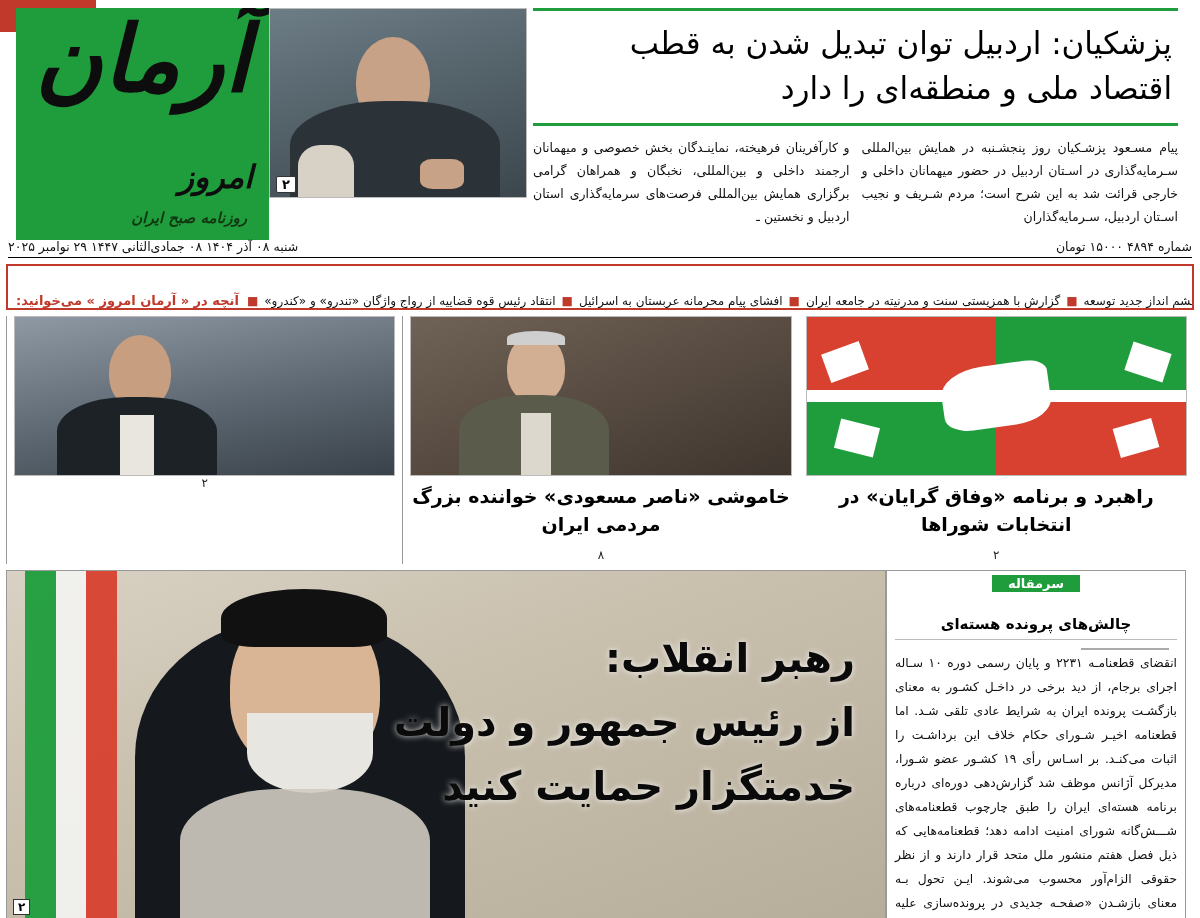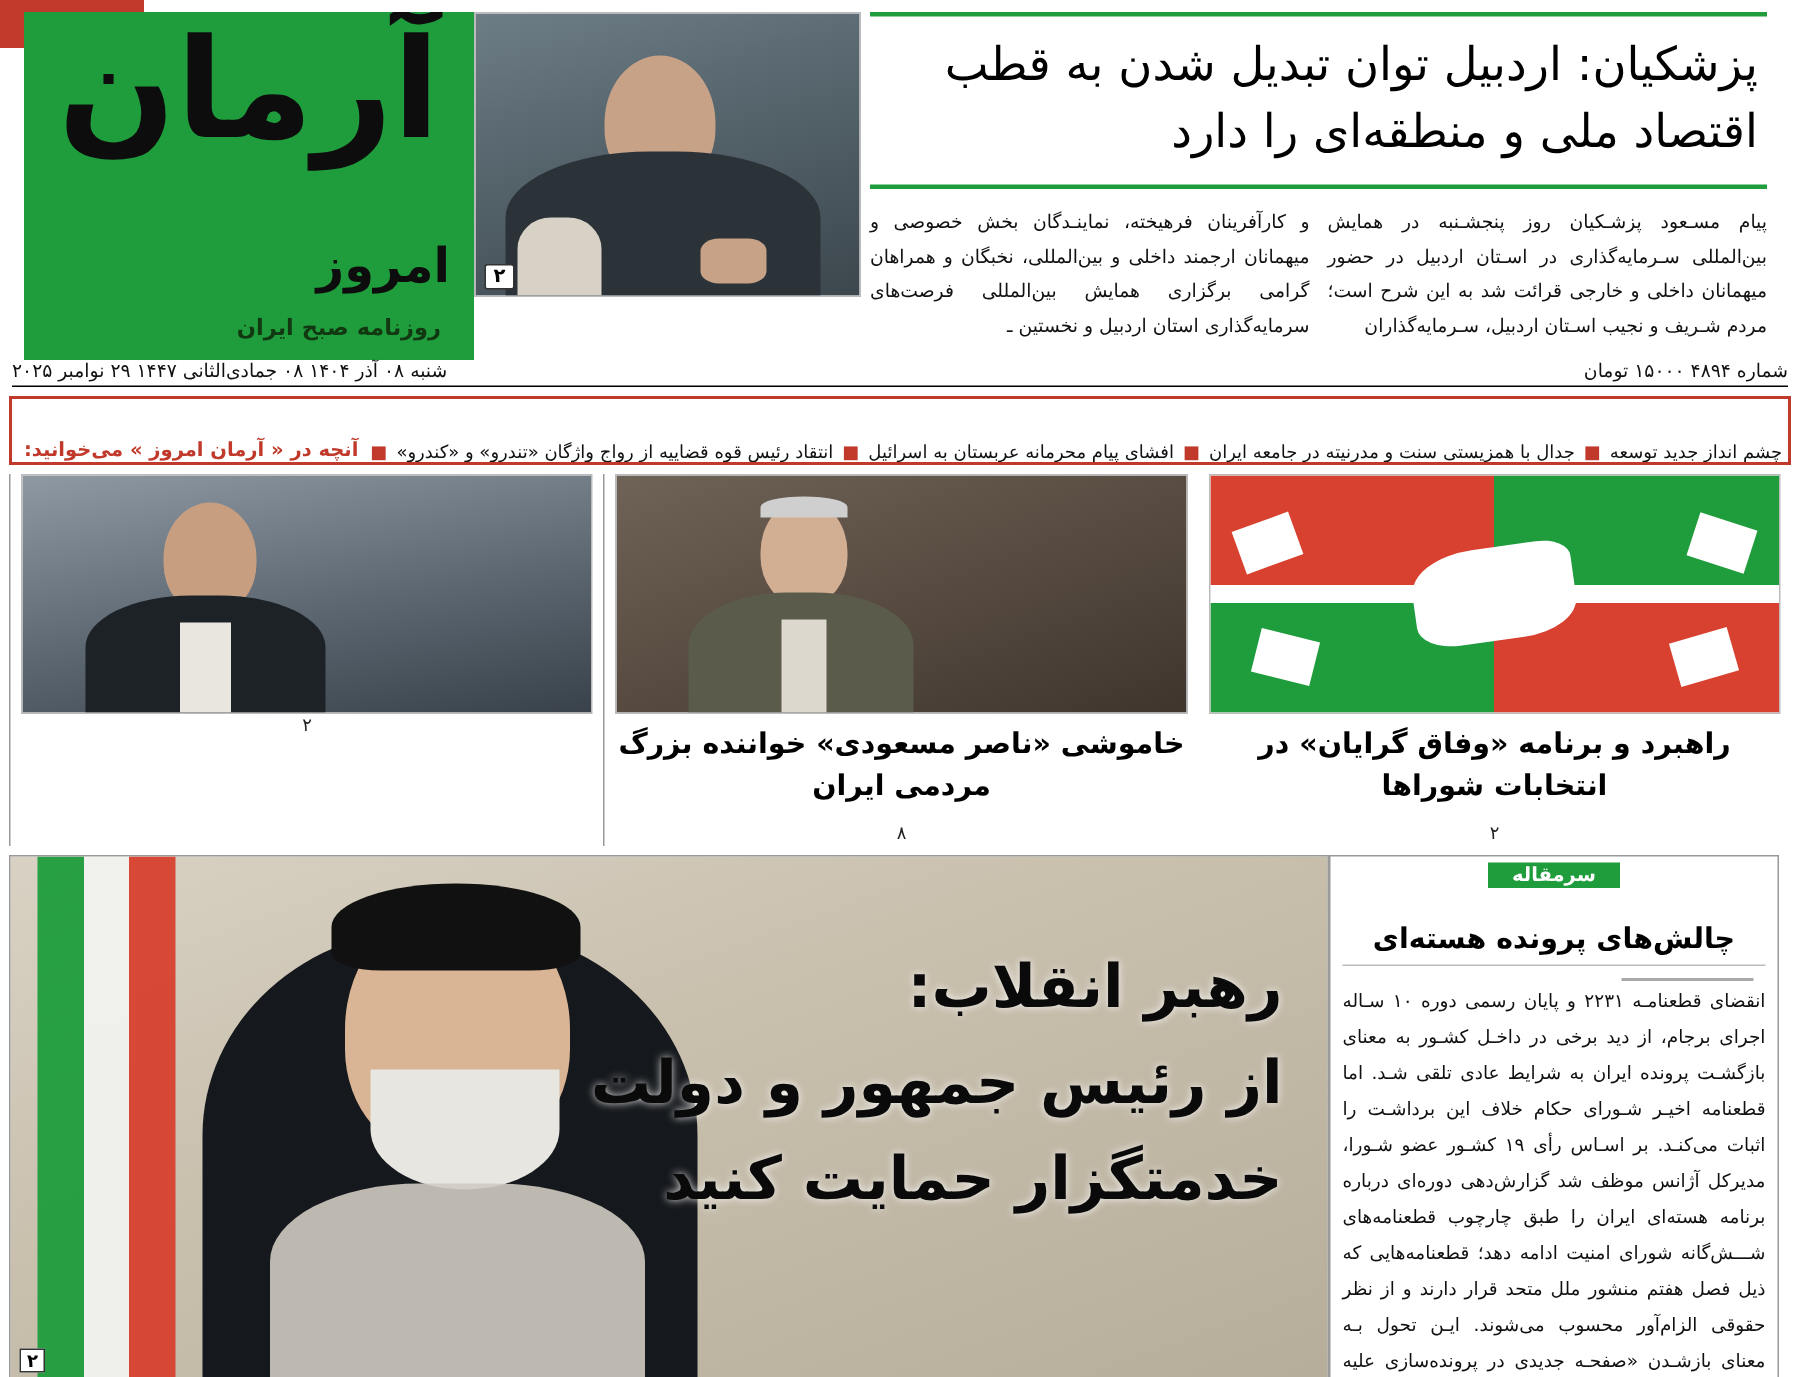--- a/index.html
+++ b/index.html
@@ -19,26 +19,27 @@
   .masthead {
     position: relative;
     height: 262px;
     width: 1200px;
     padding: 8px;
     display: flex;
     flex-direction: row-reverse;
     align-items: flex-start;
   }
   .logo-block {
-    width: 300px;
+    width: 253px;
     height: 232px;
     background: #1f9d3d;
     position: relative;
     margin-left: 8px;
     overflow: hidden;
+    font-style: italic;
   }
   .logo-main {
     position: absolute;
     top: 6px; right: 10px; left: 10px;
     text-align: center;
     color: #0d0d0d;
     font-size: 92px;
     font-weight: bold;
     line-height: 1;
     letter-spacing: -2px;
@@ -235,21 +236,21 @@
     align-self: center;
     background: #1f9d3d;
     color: #fff;
     font-size: 13px;
     font-weight: bold;
     padding: 1px 16px;
     margin-bottom: 23px;
   }
   .oped-title {
     text-align: center;
-    font-size: 19px;
+    font-size: 15px;
     font-weight: bold;
     color: #000;
     border-bottom: 1px solid #bbb;
     padding-bottom: 6px;
     margin-bottom: 6px;
   }
   .oped-body {
     font-size: 12.3px;
     line-height: 1.95;
     text-align: justify;
@@ -319,21 +320,21 @@
   </div>
 
   <div class="ticker">
     <div class="ticker-label">آنچه در « آرمان امروز » می‌خوانید:</div>
     <div class="ticker-items">
       <span class="bullet">■</span>
       <span>انتقاد رئیس قوه قضاییه از رواج واژگان «تندرو» و «کندرو»</span>
       <span class="bullet">■</span>
       <span>افشای پیام محرمانه عربستان به اسرائیل</span>
       <span class="bullet">■</span>
-      <span>جدال با همزیستی سنت و مدرنیته در جامعه ایران</span>
+      <span>گزارش با همزیستی سنت و مدرنیته در جامعه ایران</span>
       <span class="bullet">■</span>
       <span>۳ دلیل عدم طراحی سند چشم انداز جدید توسعه</span>
 
     </div>
   </div>
 
   <div class="row4">
 
     <div class="card">
       <div class="card-photo" style="background:linear-gradient(170deg,#8e99a3 0%,#5d6771 55%,#39424a 100%);">

